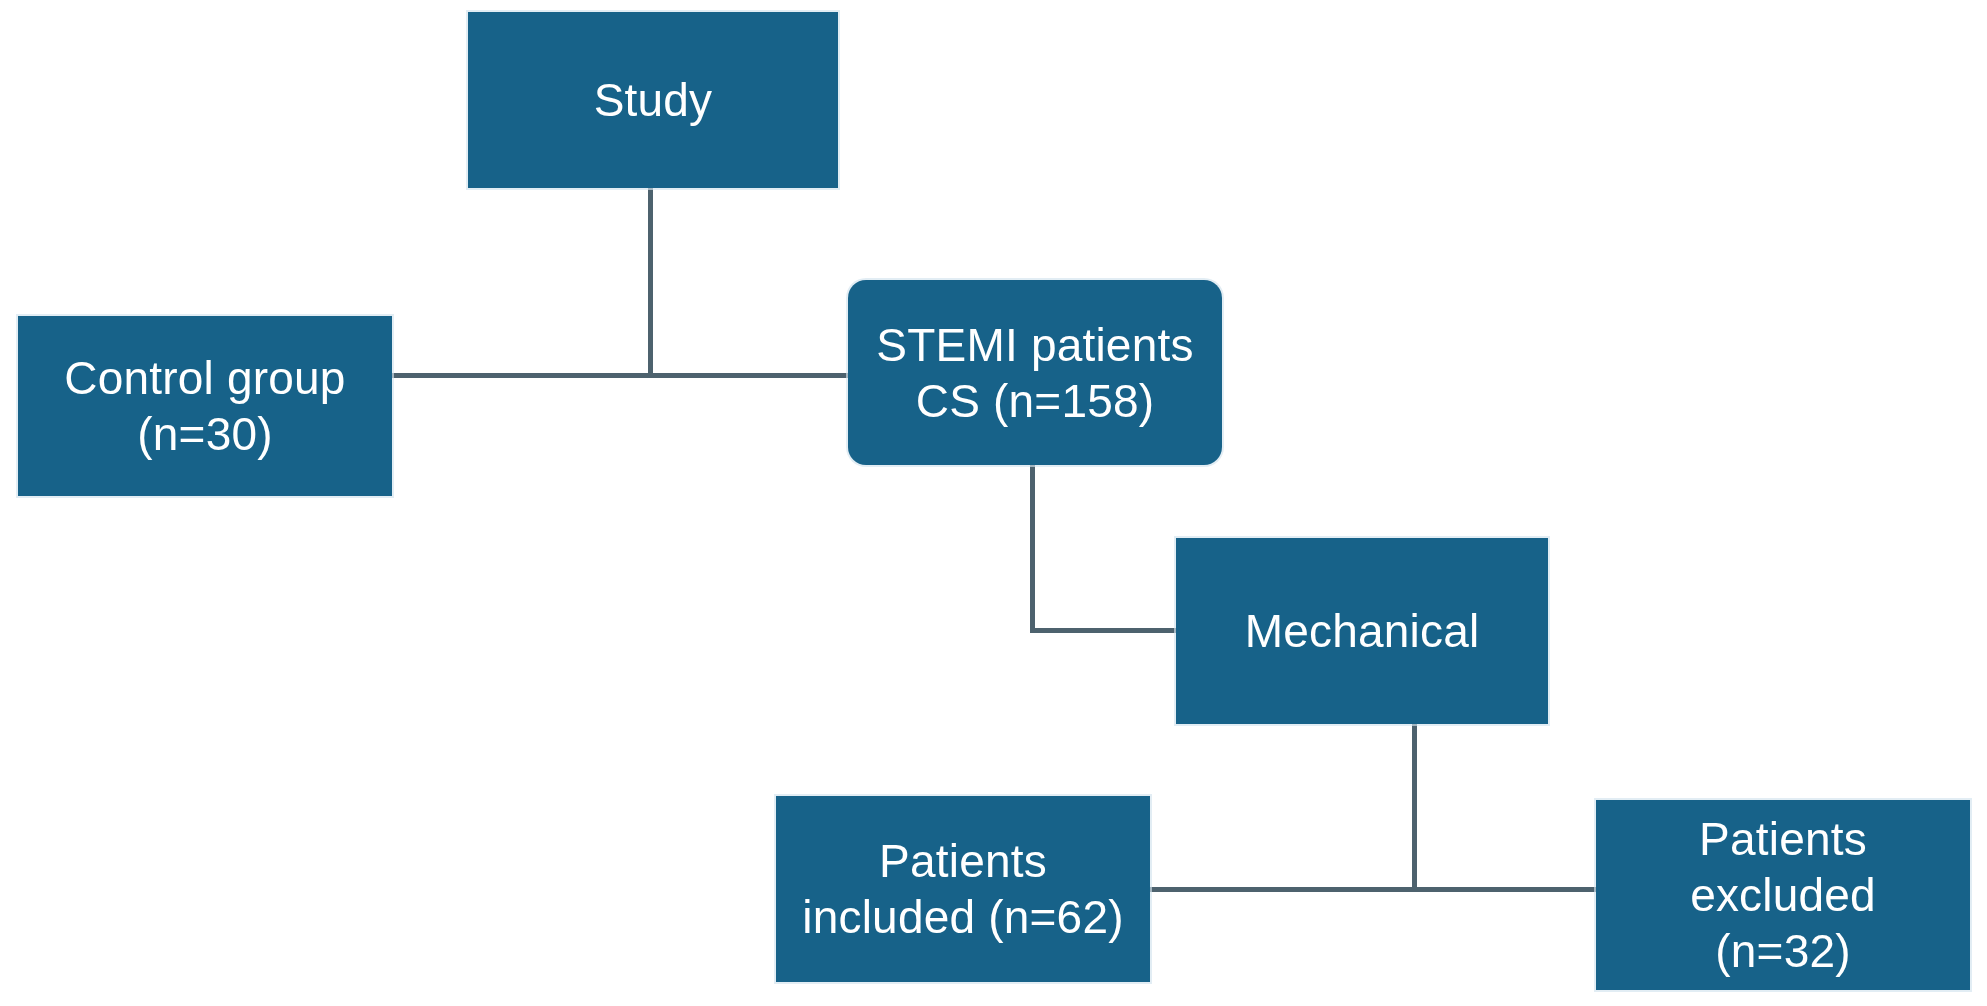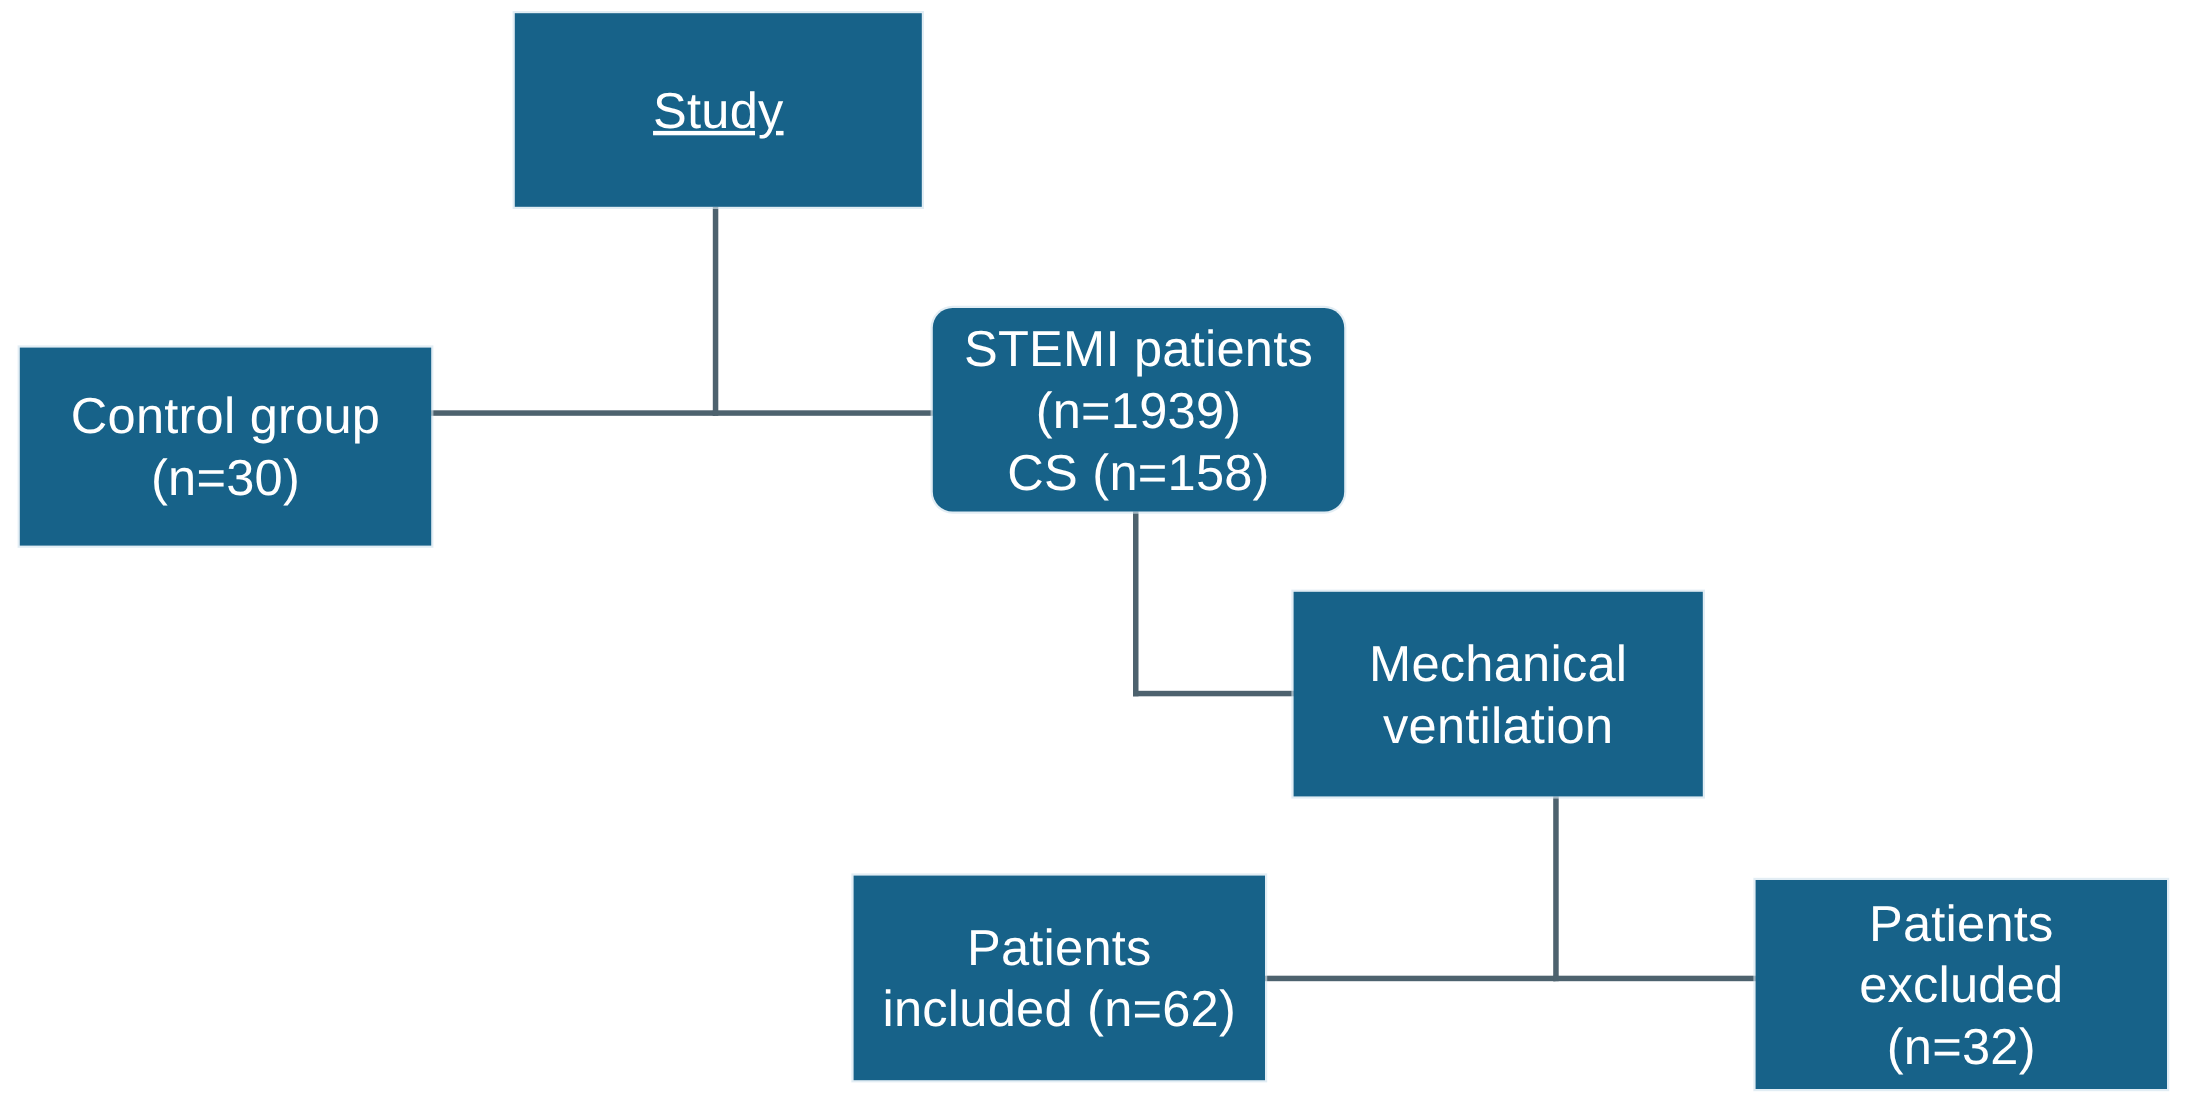--- a/index.html
+++ b/index.html
@@ -60,35 +60,33 @@
       <div class="connector v" style="left: 648px; top: 188px; height: 190px; background: rgb(77, 98, 110);"></div>
       <div class="connector h" style="left: 392px; top: 373px; width: 258px; background: rgb(77, 98, 110);"></div>
       <div class="connector h" style="left: 648px; top: 373px; width: 200px; background: rgb(77, 98, 110);"></div>
       <div class="connector v" style="left: 1030px; top: 465px; height: 168px; background: rgb(77, 98, 110);"></div>
       <div class="connector h" style="left: 1030px; top: 628px; width: 198px; background: rgb(77, 98, 110);"></div>
       <div class="connector v" style="left: 1412px; top: 724px; height: 168px; background: rgb(77, 98, 110);"></div>
       <div class="connector h" style="left: 1150px; top: 887px; width: 264px; background: rgb(77, 98, 110);"></div>
       <div class="connector h" style="left: 1412px; top: 887px; width: 186px; background: rgb(77, 98, 110);"></div>
     </div>
   <div id="node-layer">
-      <div class="node" style="left: 468px; top: 12px; width: 370px; height: 176px; background: rgb(23, 98, 137); color: rgb(255, 255, 255); text-decoration: underline;">
+      <div class="node" style="left: 468px; top: 12px; width: 370px; height: 176px; background: rgb(23, 98, 137); color: rgb(255, 255, 255);">
         <span class="line">Study</span>
       </div>
       <div class="node" style="left: 18px; top: 276px; width: 374px; height: 180px; background: rgb(23, 98, 137); color: rgb(255, 255, 255); margin-top: 40px;">
         <span class="line">Control group</span>
         <span class="line">(n=30)</span>
       </div>
       <div class="node" style="left: 848px; top: 280px; width: 374px; height: 185px; background: rgb(23, 98, 137); color: rgb(255, 255, 255); border-radius: 18px;">
         <span class="line">STEMI patients</span>
-        <span class="line">(n=1939)</span>
         <span class="line">CS (n=158)</span>
       </div>
       <div class="node" style="left: 1176px; top: 538px; width: 372px; height: 186px; background: rgb(23, 98, 137); color: rgb(255, 255, 255);">
         <span class="line">Mechanical</span>
-        <span class="line">ventilation</span>
       </div>
       <div class="node overflow" style="left: 776px; top: 796px; width: 374px; height: 186px; background: rgb(23, 98, 137); color: rgb(255, 255, 255);">
         <span class="line">Patients</span>
         <span class="line">included (n=62)</span>
       </div>
       <div class="node" style="left: 1596px; top: 800px; width: 374px; height: 190px; background: rgb(23, 98, 137); color: rgb(255, 255, 255);">
         <span class="line">Patients</span>
         <span class="line">excluded</span>
         <span class="line">(n=32)</span>
       </div>

